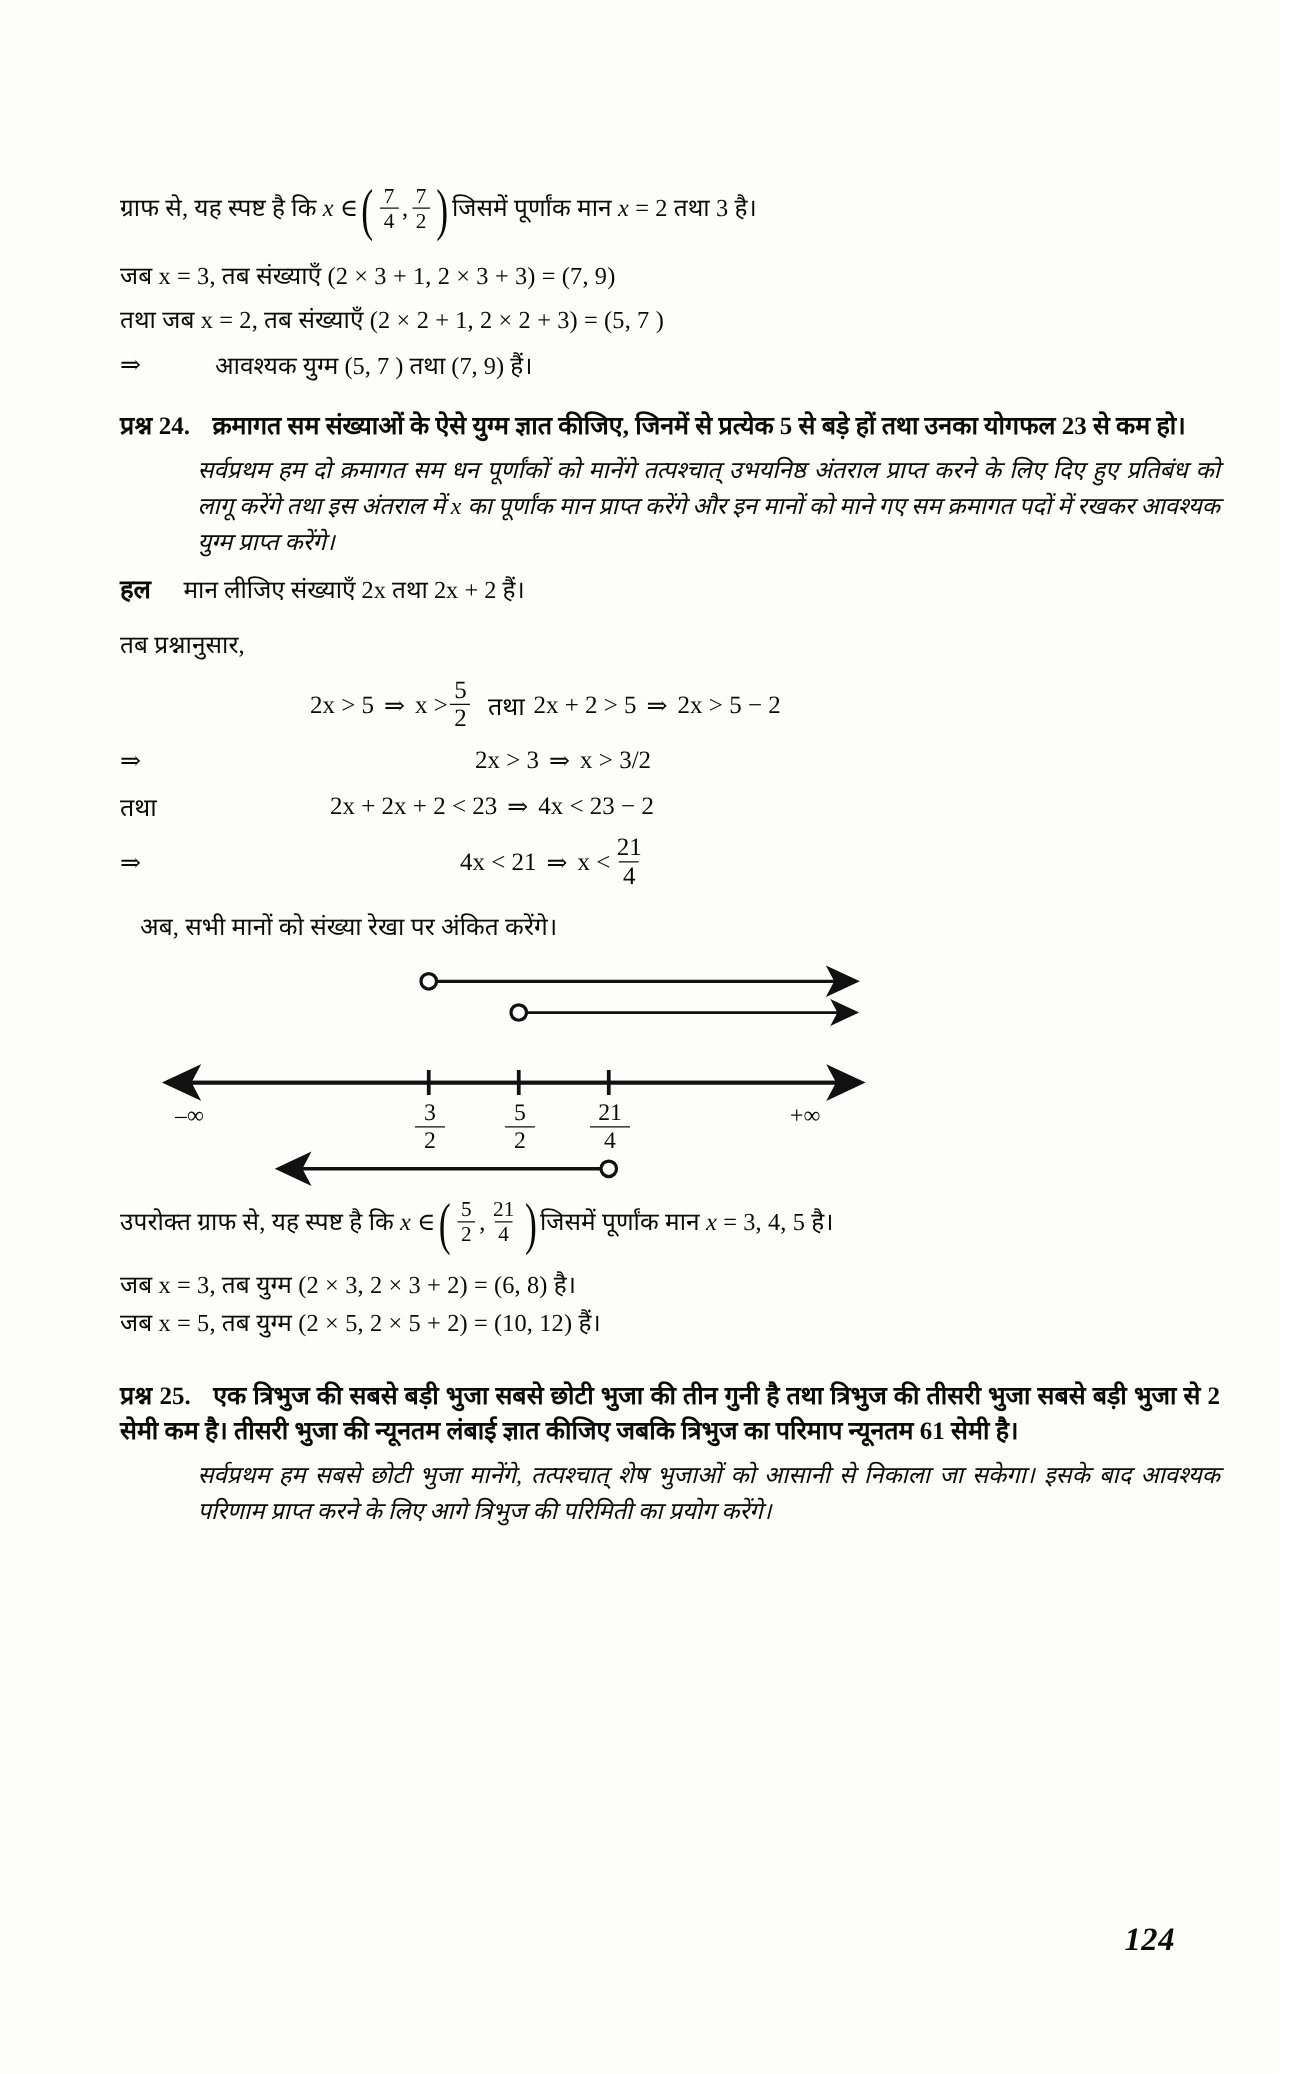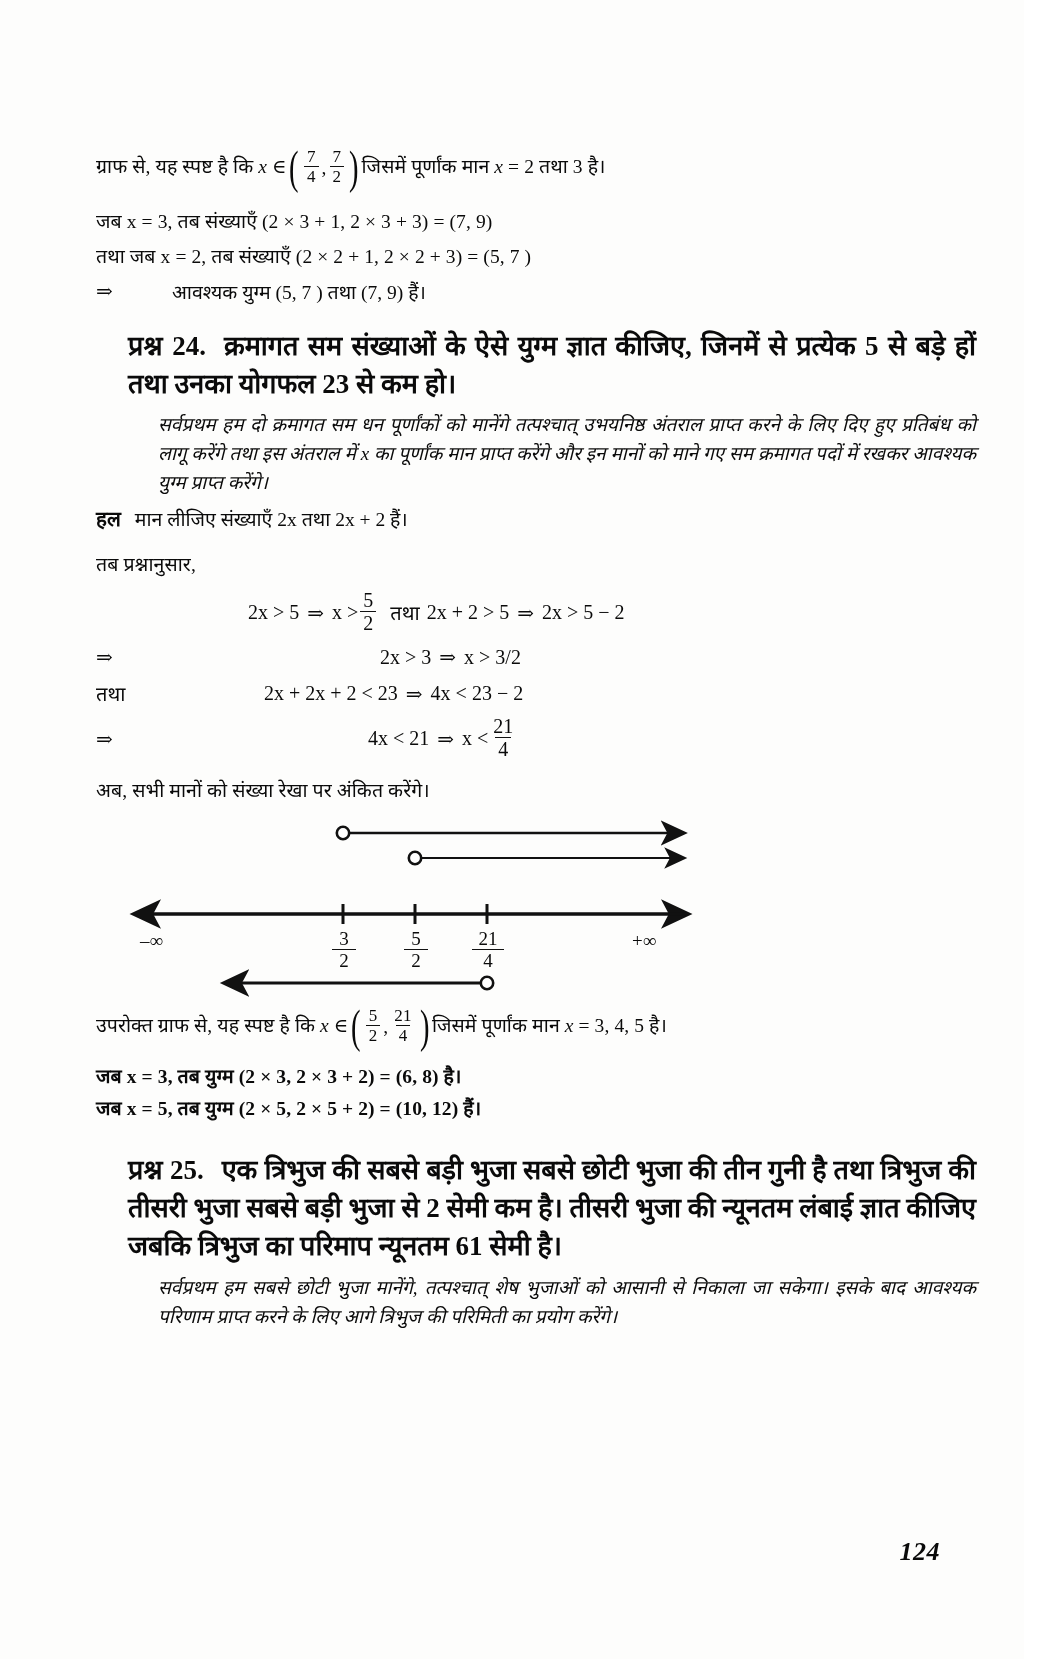--- a/index.html
+++ b/index.html
@@ -31,21 +31,21 @@
 
   
   .line {
     font-size: 19.5px;
     line-height: 1.5;
     letter-spacing: 0.1px;
     margin: 0 0 6px 0;
     white-space: nowrap;
   }
 
-  .tight { margin-bottom: 2px; font-weight: bold; }
+  .tight { margin-bottom: 2px; }
 
   .mi { font-style: italic; font-family: "Liberation Serif", serif; }
 
   
   .frac {
     display: inline-flex;
     flex-direction: column;
     align-items: center;
     vertical-align: middle;
     line-height: 1;
@@ -78,24 +78,23 @@
     gap: 1px;
   }
 
   
   .qblock {
     margin-top: 22px;
     margin-bottom: 6px;
   }
   .qhead {
     font-weight: bold;
-    font-size: 27px;
+    font-size: 20px;
     line-height: 1.42;
     text-align: justify;
-    margin-left: 32px;
   }
   .qhead .qlabel {
     font-weight: bold;
     letter-spacing: 0.2px;
   }
   .qhead .qnum { font-weight: bold; }
   .qhead .qgap { display:inline-block; width: 18px; }
 
   
   .explain {
@@ -103,21 +102,21 @@
     font-size: 19px;
     line-height: 1.52;
     text-align: justify;
     margin: 8px 0 4px 62px;
   }
 
   
   .sol-row {
     display: flex;
     align-items: baseline;
-    gap: 14px;
+    gap: 26px;
     font-size: 19.5px;
     margin-top: 6px;
   }
   .sol-label {
     font-weight: bold;
     font-size: 20.5px;
   }
 
   
   .math-row {
@@ -265,21 +264,21 @@
           <span>4x &lt; 21</span>
           <span class="arrw">⇒</span>
           <span>x &lt;</span>
           <span class="frac">
               <span class="n">21</span>
               <span class="d">4</span>
             </span>
         </span>
       </div>
 
-      <div class="line" style="margin-top:16px;">अब, सभी मानों को संख्या रेखा पर अंकित करेंगे।</div>
+      <div class="line" style="margin-top:16px;margin-left:16px;">अब, सभी मानों को संख्या रेखा पर अंकित करेंगे।</div>
 
       <div class="figure">
         <svg width="880" height="190" viewBox="0 0 880 190">
           <defs>
             <marker id="arrR" markerWidth="11" markerHeight="11" refX="9" refY="5.5" orient="auto">
               <path d="M0,0.6 L10.5,5.5 L0,10.4 L2.6,5.5 Z" fill="#111"></path>
             </marker>
             <marker id="arrL" markerWidth="11" markerHeight="11" refX="9" refY="5.5" orient="auto">
               <path d="M0,0.6 L10.5,5.5 L0,10.4 L2.6,5.5 Z" fill="#111"></path>
             </marker>

